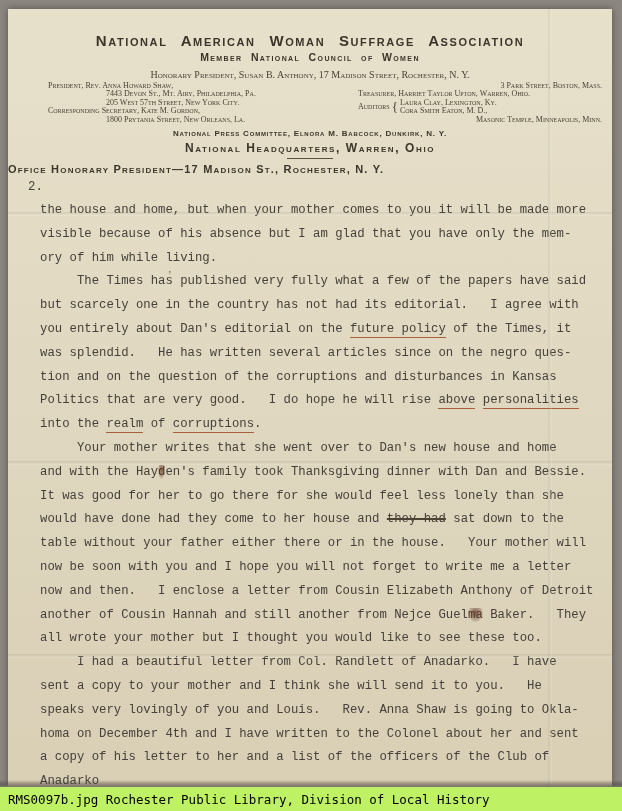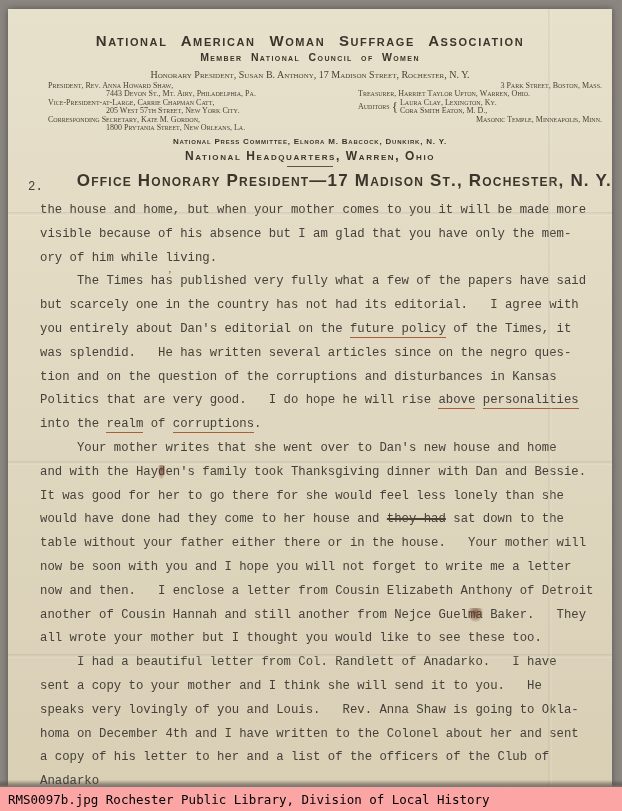--- a/index.html
+++ b/index.html
@@ -31,56 +31,55 @@
   .off-addr{padding-left:58px;}
   .off-addr-r{text-align:right;}
   .aud-row{display:flex;align-items:center;}
   .aud-brace{font-size:13px;margin:0 2px;font-family:"Liberation Serif",serif;}
   .lh-press{font-family:"Liberation Sans",sans-serif;font-weight:bold;font-variant:small-caps;
       font-size:8px;letter-spacing:.8px;text-align:center;margin-top:5px;}
   .lh-hq{font-family:"Liberation Sans",sans-serif;font-weight:bold;font-variant:small-caps;
       font-size:12px;letter-spacing:1.6px;text-align:center;margin-top:3px;}
   .lh-rule{width:46px;height:1px;background:#5c5344;margin:3px auto 0 auto;}
   .lh-office{font-family:"Liberation Sans",sans-serif;font-weight:bold;font-variant:small-caps;
-      font-size:17px;letter-spacing:1.2px;text-align:right;margin-top:4px;padding-left:34px;}
+      font-size:11px;letter-spacing:1.2px;text-align:left;margin-top:4px;}
 
   
   .typed{font-family:"Liberation Mono","DejaVu Sans Mono",monospace;color:#46413a;}
   .page-number{position:absolute;left:20px;top:171px;font-size:12.3px;}
   .body-lines{position:absolute;left:32px;top:190px;width:566px;font-size:12.3px;line-height:23.8px;}
   .tline{white-space:pre;}
   .u{border-bottom:1.5px solid #a85f3c;padding-bottom:1px;text-align:center;}
   .s{text-decoration:line-through;text-decoration-thickness:1.6px;text-decoration-color:#4e4234;}
   .sc{position:relative;color:#53372a;
       background:radial-gradient(ellipse at 50% 35%,rgba(92,47,30,.75) 0%,rgba(92,47,30,.25) 55%,rgba(92,47,30,0) 75%);}
   .mk{position:relative;}
   .mk-ch{position:absolute;left:1px;top:-9px;font-size:11px;color:#6b5540;}
 
   
-  .caption-bar{position:absolute;left:0;top:787px;width:622px;height:24px;background:#fca5a5;
+  .caption-bar{position:absolute;left:0;top:787px;width:622px;height:24px;background:#bef264;
       display:flex;align-items:center;}
   .caption-text{font-family:"DejaVu Sans Mono",monospace;font-size:12.5px;color:#000;padding-left:8px;}
 </style>
 </head>
 <body>
 
 <div class="stage">
   <div class="photo">
     <div class="paper">
 
       <div class="letterhead">
         <div class="lh-title">National American Woman Suffrage Association</div>
         <div class="lh-subtitle">Member National Council of Women</div>
         <div class="lh-honorary">Honorary President, Susan B. Anthony, 17 Madison Street, Rochester, N. Y.</div>
 
         <div class="lh-officers">
           <div class="off-left">
             <div class="off-role">President, Rev. Anna Howard Shaw,</div>
             <div class="off-addr">7443 Devon St., Mt. Airy, Philadelphia, Pa.</div>
-            <div class="off-role">Vice-President-at-Large, Carrie Chapman Catt,</div>
             <div class="off-addr">205 West 57th Street, New York City.</div>
             <div class="off-role">Corresponding Secretary, Kate M. Gordon,</div>
             <div class="off-addr">1800 Prytania Street, New Orleans, La.</div>
           </div>
           <div class="off-right">
             <div class="off-addr-r">3 Park Street, Boston, Mass.</div>
             <div>Treasurer, Harriet Taylor Upton, Warren, Ohio.</div>
             <div class="aud-row">
               <span>Auditors</span>
               <span class="aud-brace">{</span>

